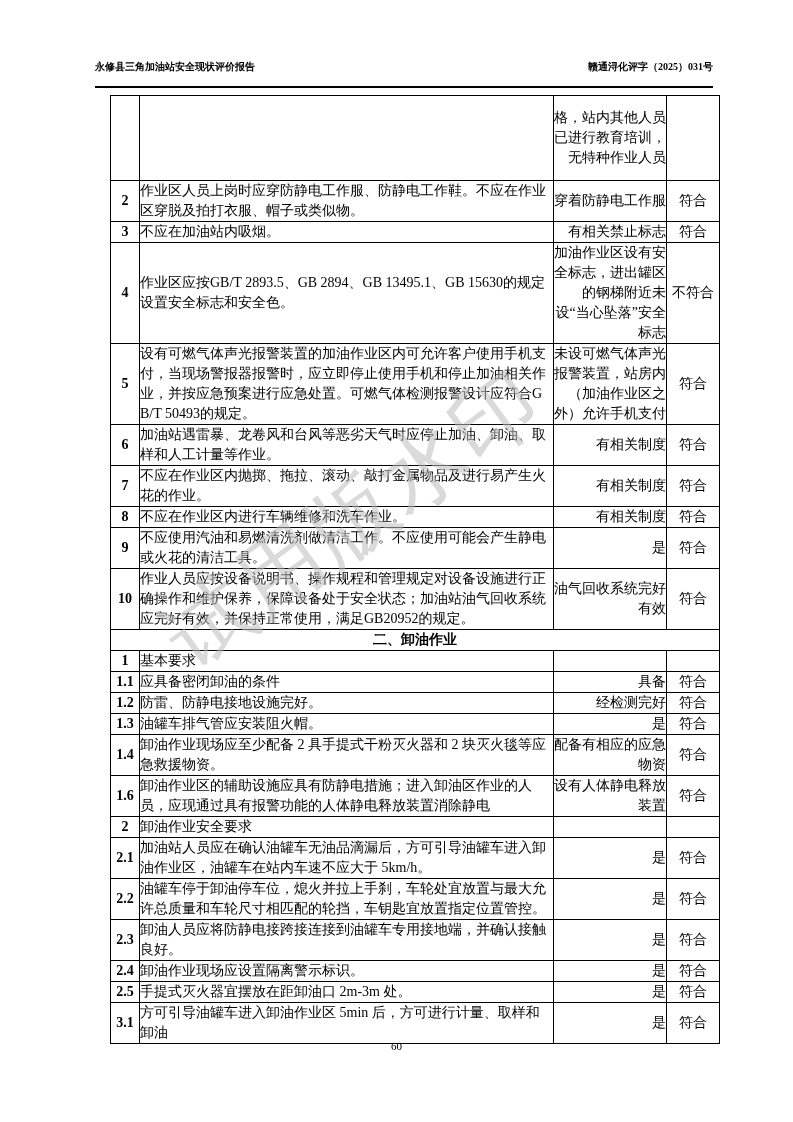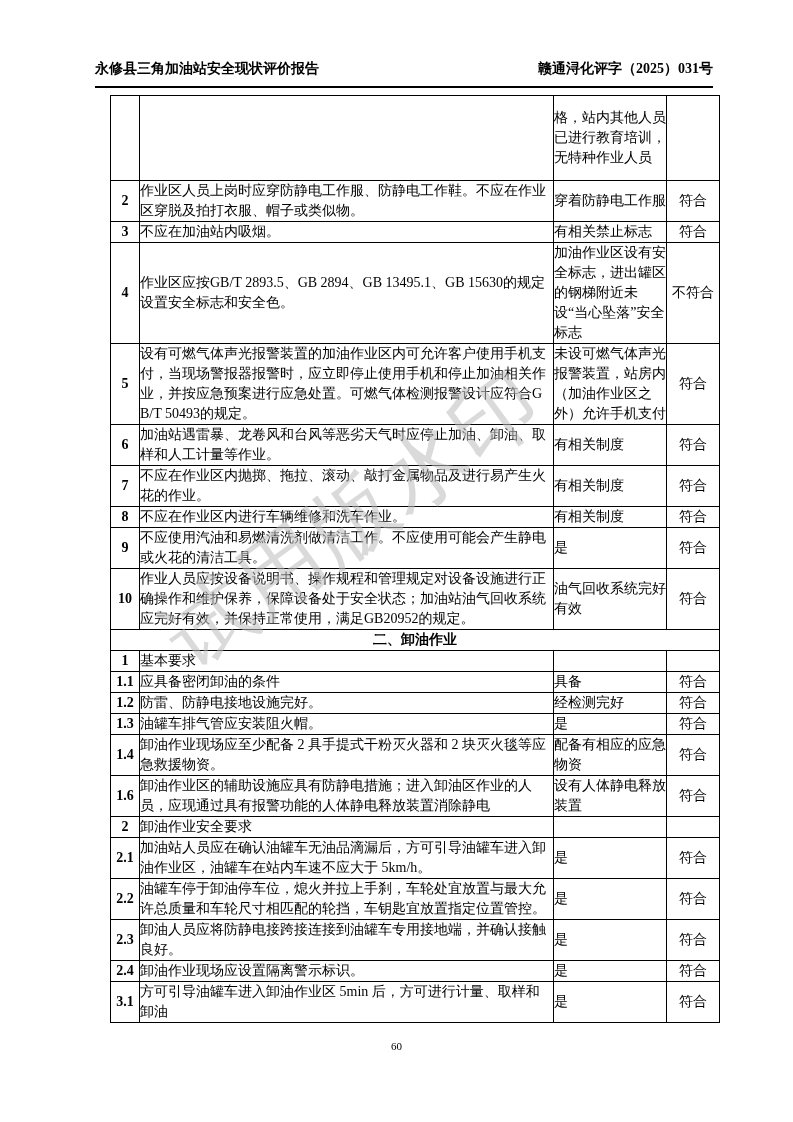--- a/index.html
+++ b/index.html
@@ -16,21 +16,21 @@
     overflow: hidden;
   }
   .page-header {
     position: absolute;
     top: 60px;
     left: 95px;
     width: 618px;
     display: flex;
     justify-content: space-between;
     align-items: flex-end;
-    font-size: 14px;
+    font-size: 10px;
     font-weight: 600;
   }
   .header-rule {
     position: absolute;
     top: 86px;
     left: 95px;
     width: 618px;
     border-top: 2px solid #000;
   }
   table.doc-table {
@@ -58,21 +58,21 @@
   col.c-result { width: 53px; }
   td.no-cell {
     text-align: center;
     font-weight: bold;
   }
   td.content-cell {
     text-align: left;
     padding: 0 2px;
   }
   td.status-cell {
-    text-align: left;
+    text-align: right;
     padding: 0 1px;
   }
   td.result-cell {
     text-align: center;
     margin-top: 35px;
   }
   tr.row-first td { min-height: 64px; }
   tr.row-first td.status-cell { height: 84px; }
   td.section-cell {
     text-align: center;
@@ -244,20 +244,26 @@
         <td class="status-cell">是</td>
         <td class="result-cell">符合</td>
       </tr>
       <tr>
         <td class="no-cell">2.4</td>
         <td class="content-cell">卸油作业现场应设置隔离警示标识。</td>
         <td class="status-cell">是</td>
         <td class="result-cell">符合</td>
       </tr>
       <tr>
+        <td class="no-cell">2.5</td>
+        <td class="content-cell">手提式灭火器宜摆放在距卸油口 2m-3m 处。</td>
+        <td class="status-cell">是</td>
+        <td class="result-cell">符合</td>
+      </tr>
+      <tr>
         <td class="no-cell">3.1</td>
         <td class="content-cell">方可引导油罐车进入卸油作业区 5min 后，方可进行计量、取样和卸油</td>
         <td class="status-cell">是</td>
         <td class="result-cell">符合</td>
       </tr>
     </tbody>
 </table>
 
 <div class="watermark">试用版水印</div>
 

